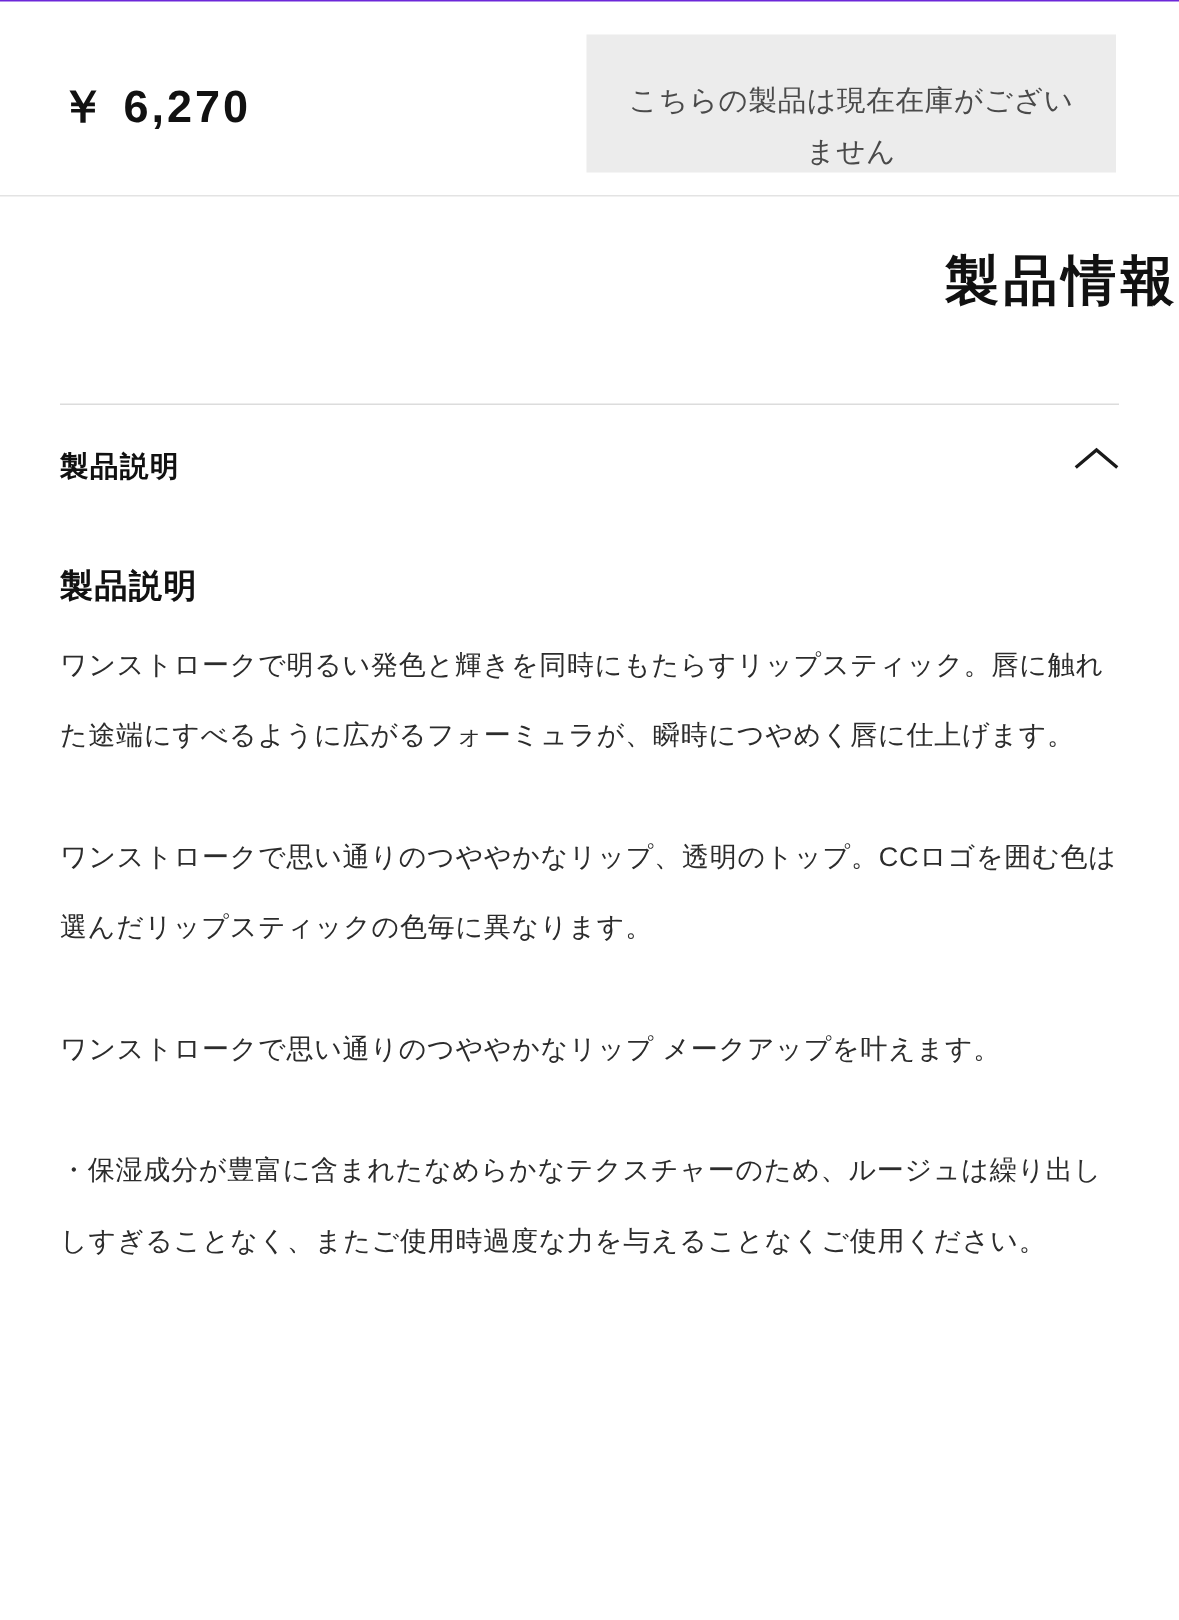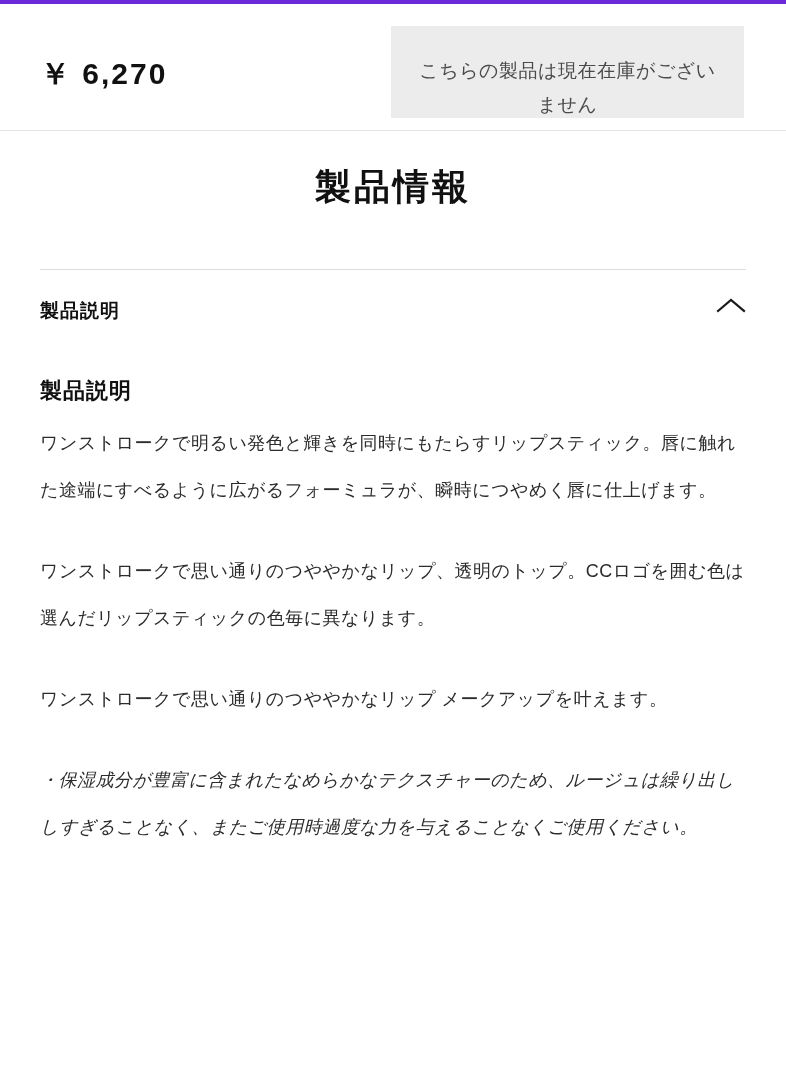--- a/index.html
+++ b/index.html
@@ -16,21 +16,21 @@
     width: 786px;
     height: 1080px;
     background: #ffffff;
   }
 
   
   .price-bar {
     position: relative;
     height: 131px;
     border-bottom: 1px solid #e3e3e3;
-    border-top: 4px solid #6d28d9;
+    border-top: 1px solid #6d28d9;
   }
   .price {
     position: absolute;
     left: 40px;
     top: 50px;
     font-size: 30px;
     font-weight: 700;
     letter-spacing: 2px;
     color: #111;
     white-space: nowrap;
@@ -45,21 +45,21 @@
     color: #4a4a4a;
     font-size: 19px;
     line-height: 34px;
     text-align: center;
     padding: 28px 28px 0 28px;
     letter-spacing: 0.5px;
   }
 
   
   .section-title {
-    text-align: center;
+    text-align: right;
     font-size: 36px;
     font-weight: 700;
     letter-spacing: 3px;
     margin-top: 32px;
     color: #111;
   }
 
   .divider {
     margin: 57px 40px 0 40px;
     border-top: 1px solid #dcdcdc;
@@ -102,21 +102,21 @@
     margin-top: 46px;
     margin-bottom: 6px;
   }
   p.body {
     font-size: 18px;
     line-height: 47px;
     color: #2c2c2c;
     letter-spacing: 0.5px;
   }
   p.body + p.body { margin-top: 34px; }
-  p.usage-gap { margin-top: 40px; font-style: italic; }
+  p.usage-gap { margin-top: 40px; }
 </style>
 </head>
 <body>
 
 <div class="page">
 
   <div class="price-bar">
     <div class="price">￥ 6,270</div>
     <div class="stock-badge">こちらの製品は現在在庫がございません</div>
   </div>

